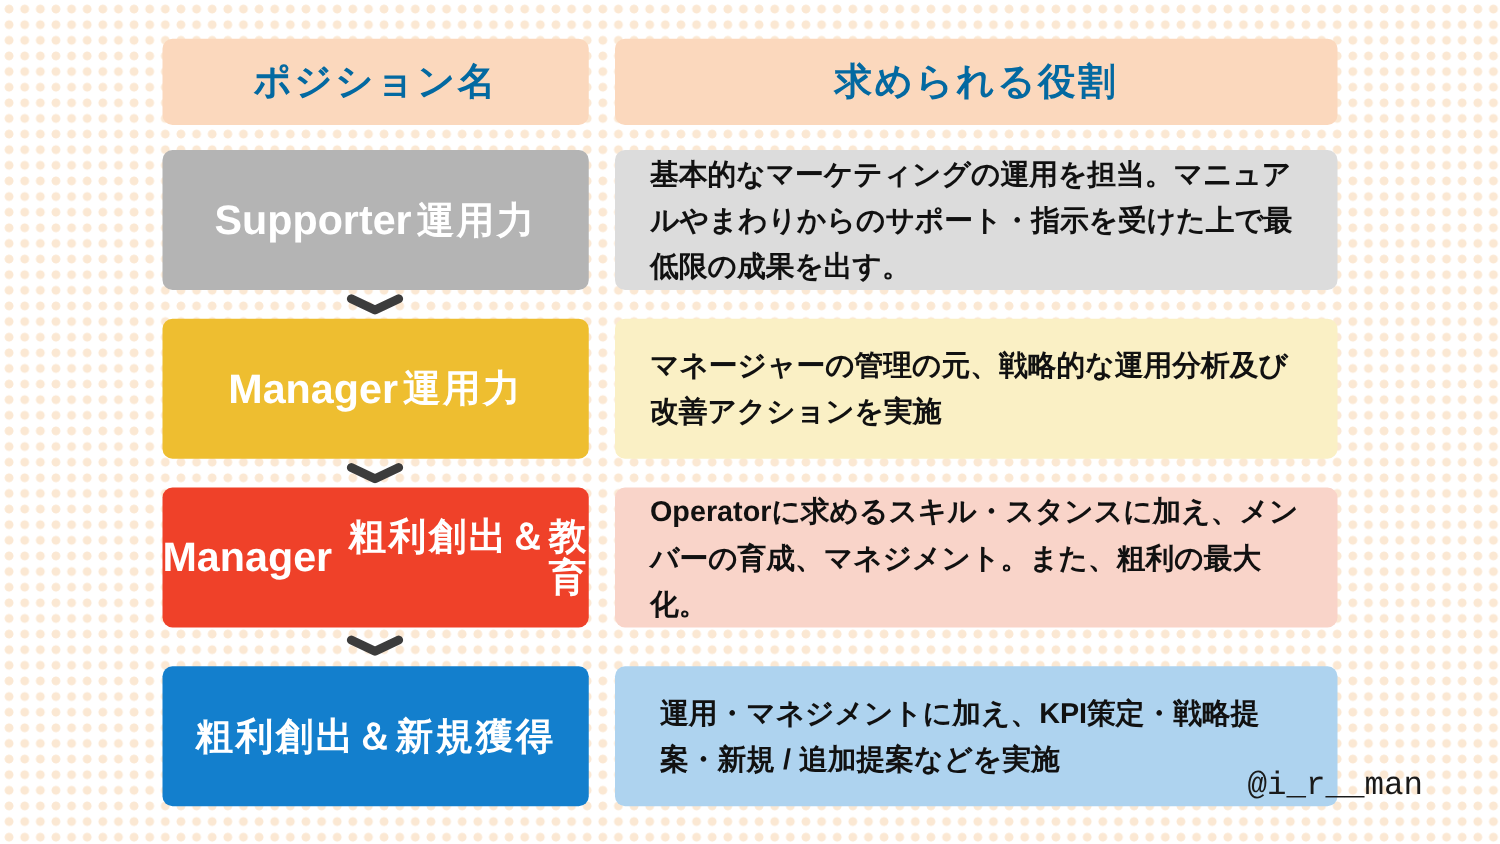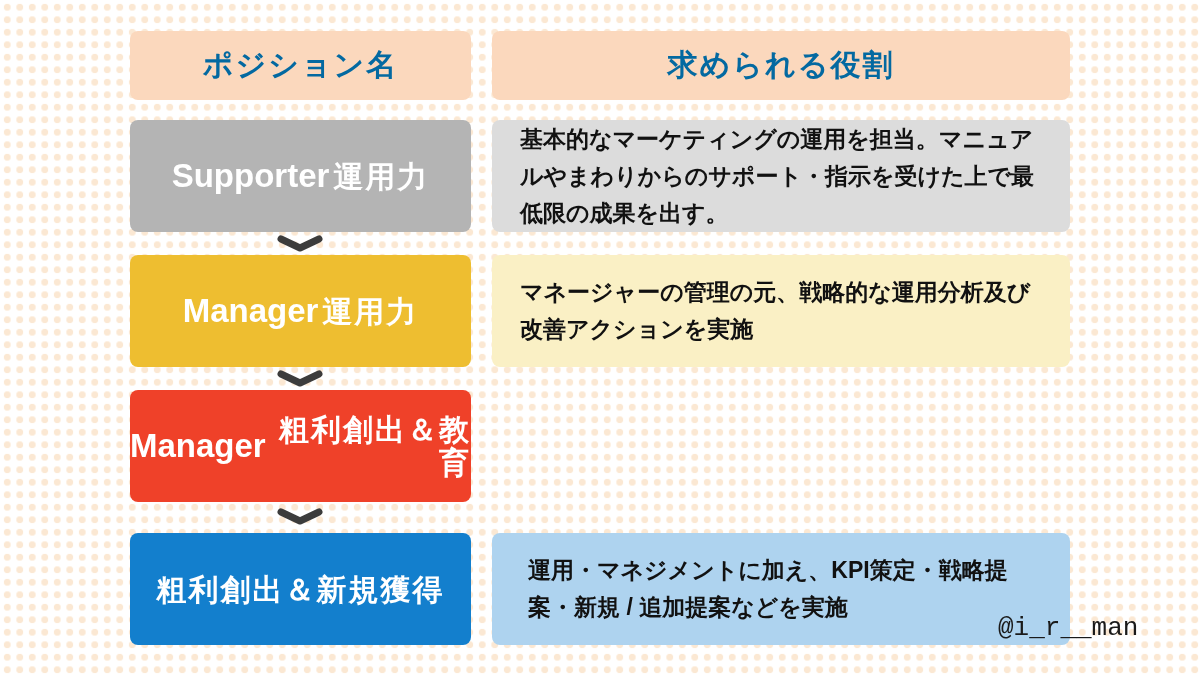--- a/index.html
+++ b/index.html
@@ -128,20 +128,23 @@
   </div>
 
   <svg class="chevron c2" viewBox="0 0 46 17">
     <polyline points="4,4 23,13 42,4" fill="none" stroke="#3C3C3C" stroke-width="7" stroke-linecap="round" stroke-linejoin="round"></polyline>
   </svg>
 
   <div class="box col-left row-title r3" style="background-color: rgb(239, 65, 41); text-align: right;">
     <span class="en">Manager</span>
     <span class="ja">粗利創出＆教育</span>
   </div>
+  <div class="box col-right row-desc r3" style="background-color: rgb(249, 212, 201);">
+    <span class="txt">Operatorに求めるスキル・スタンスに加え、メンバーの育成、マネジメント。また、粗利の最大化。</span>
+  </div>
 
   <svg class="chevron c3" viewBox="0 0 46 17">
     <polyline points="4,4 23,13 42,4" fill="none" stroke="#3C3C3C" stroke-width="7" stroke-linecap="round" stroke-linejoin="round"></polyline>
   </svg>
 
   <div class="box col-left row-title r4" style="background-color: rgb(19, 127, 205);">
     <span class="ja">粗利創出＆新規獲得</span>
   </div>
   <div class="box col-right row-desc r4" style="background-color: rgb(174, 211, 239); padding-left: 36px;">
     <span class="txt">運用・マネジメントに加え、KPI策定・戦略提案・新規 / 追加提案などを実施</span>

